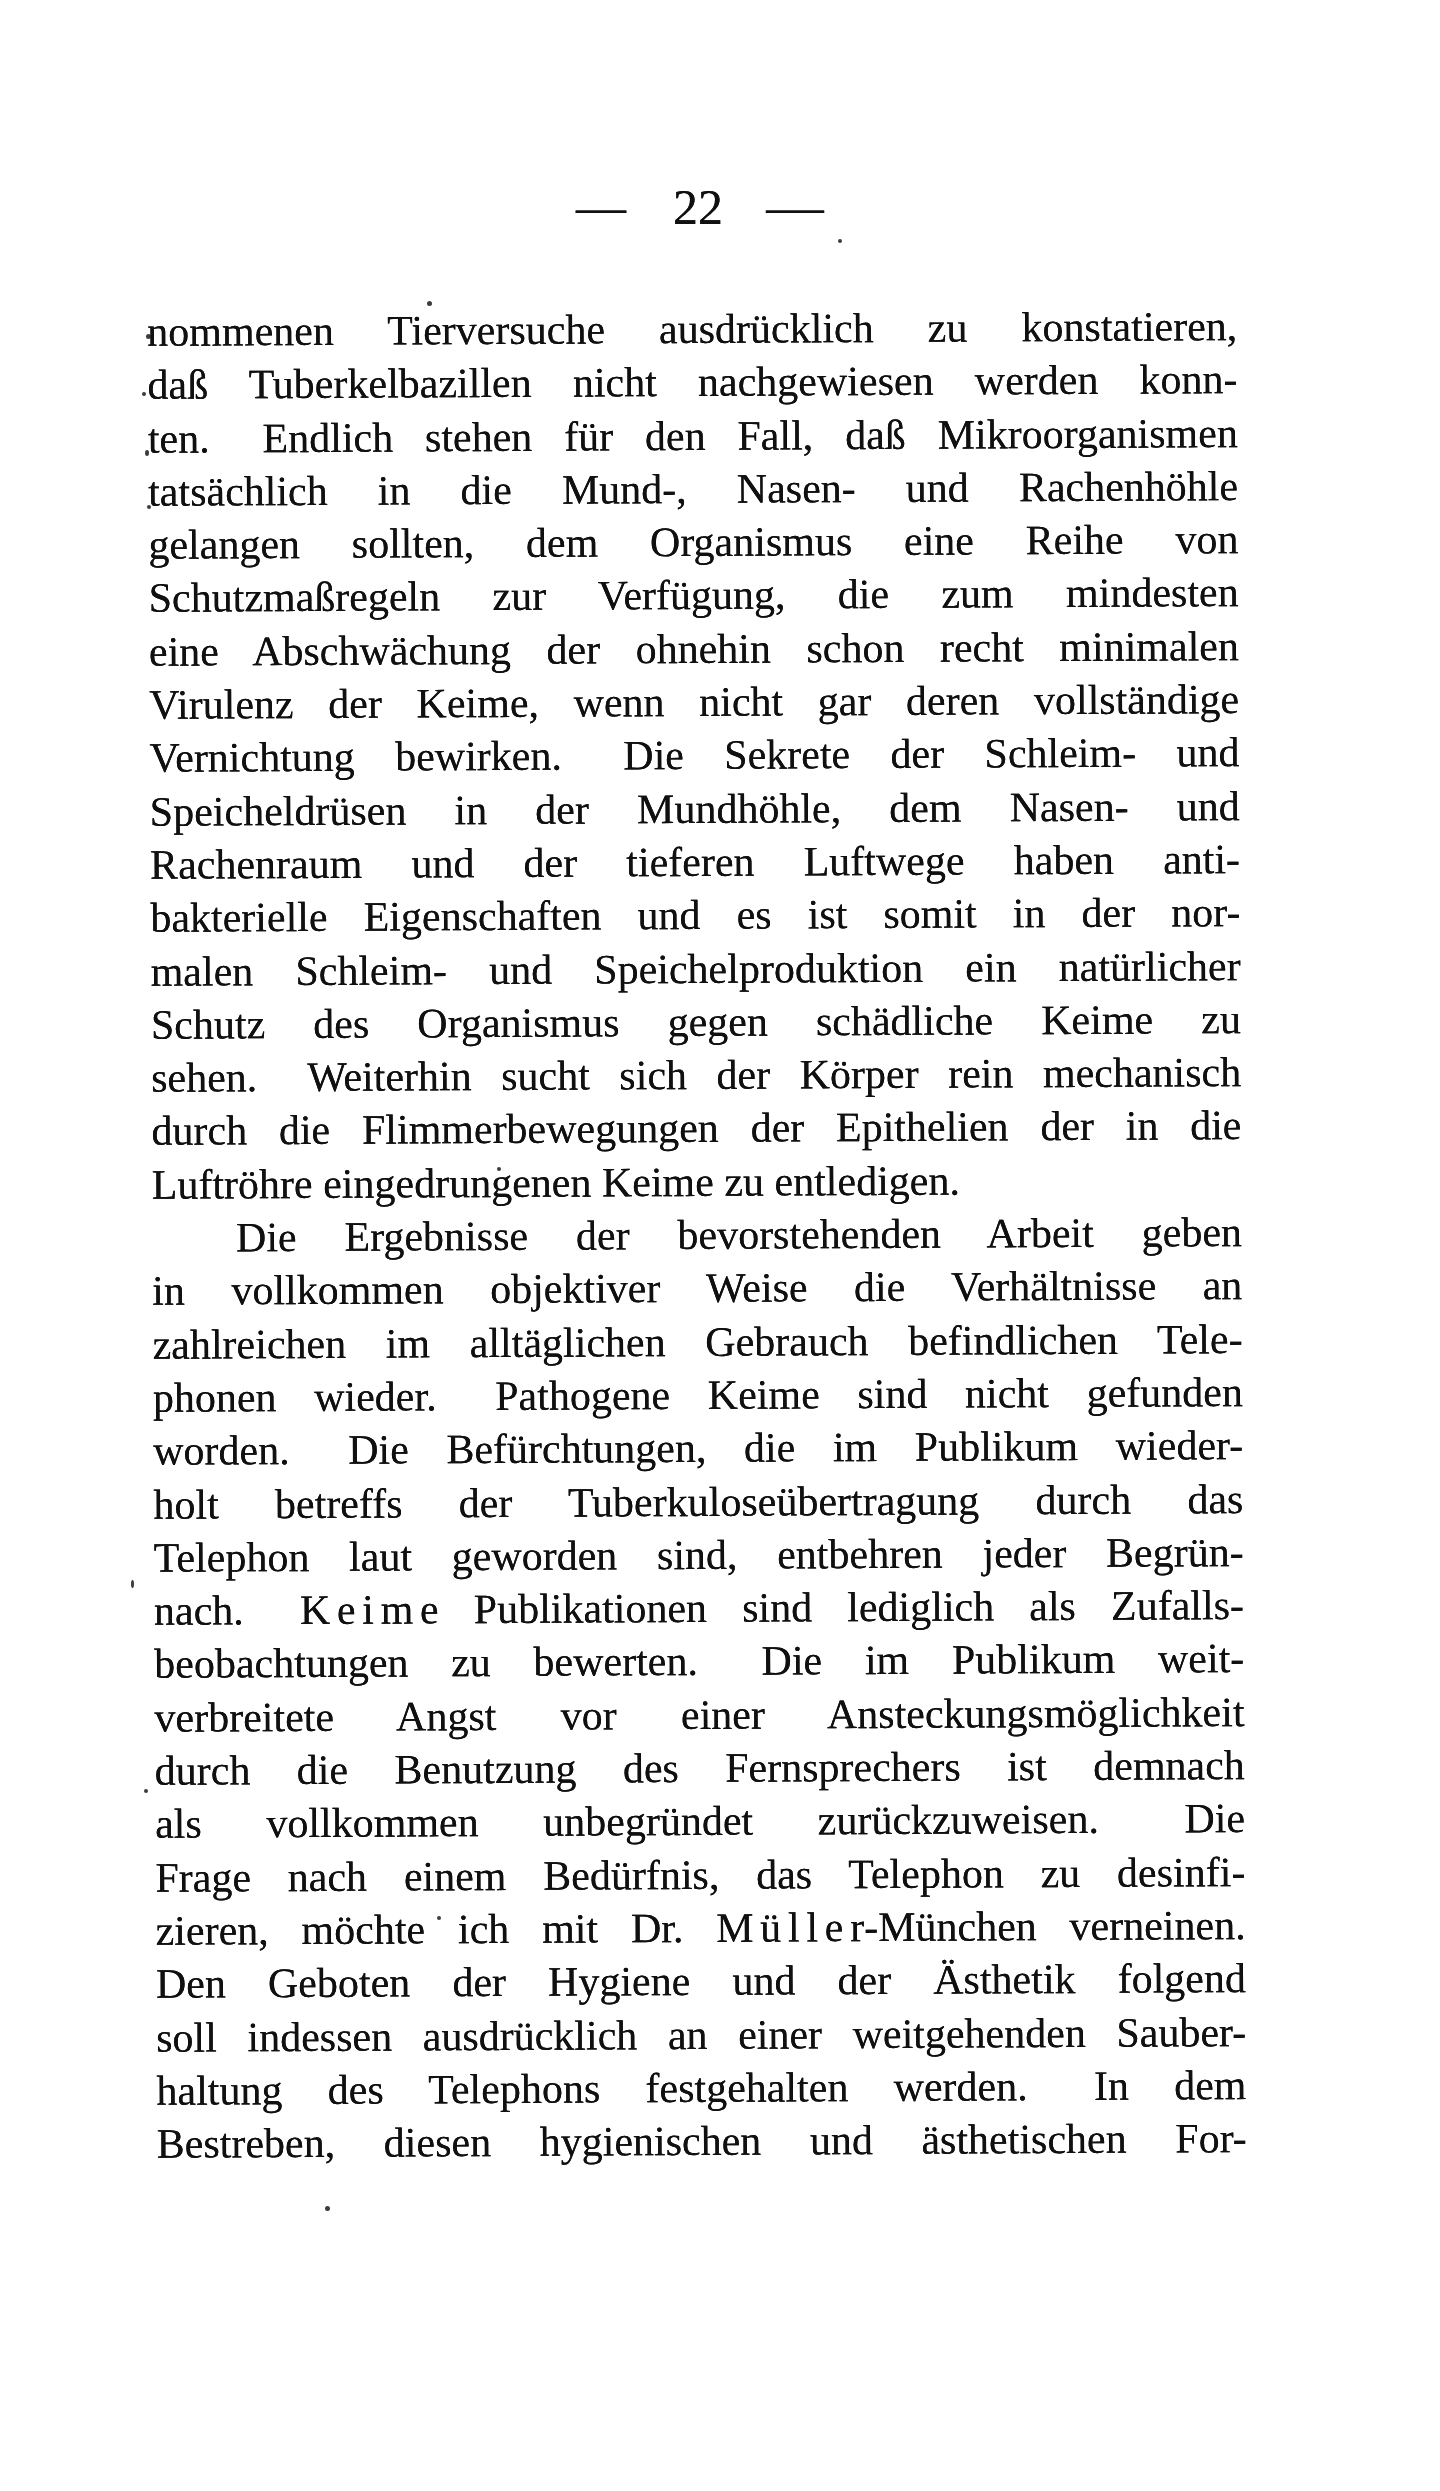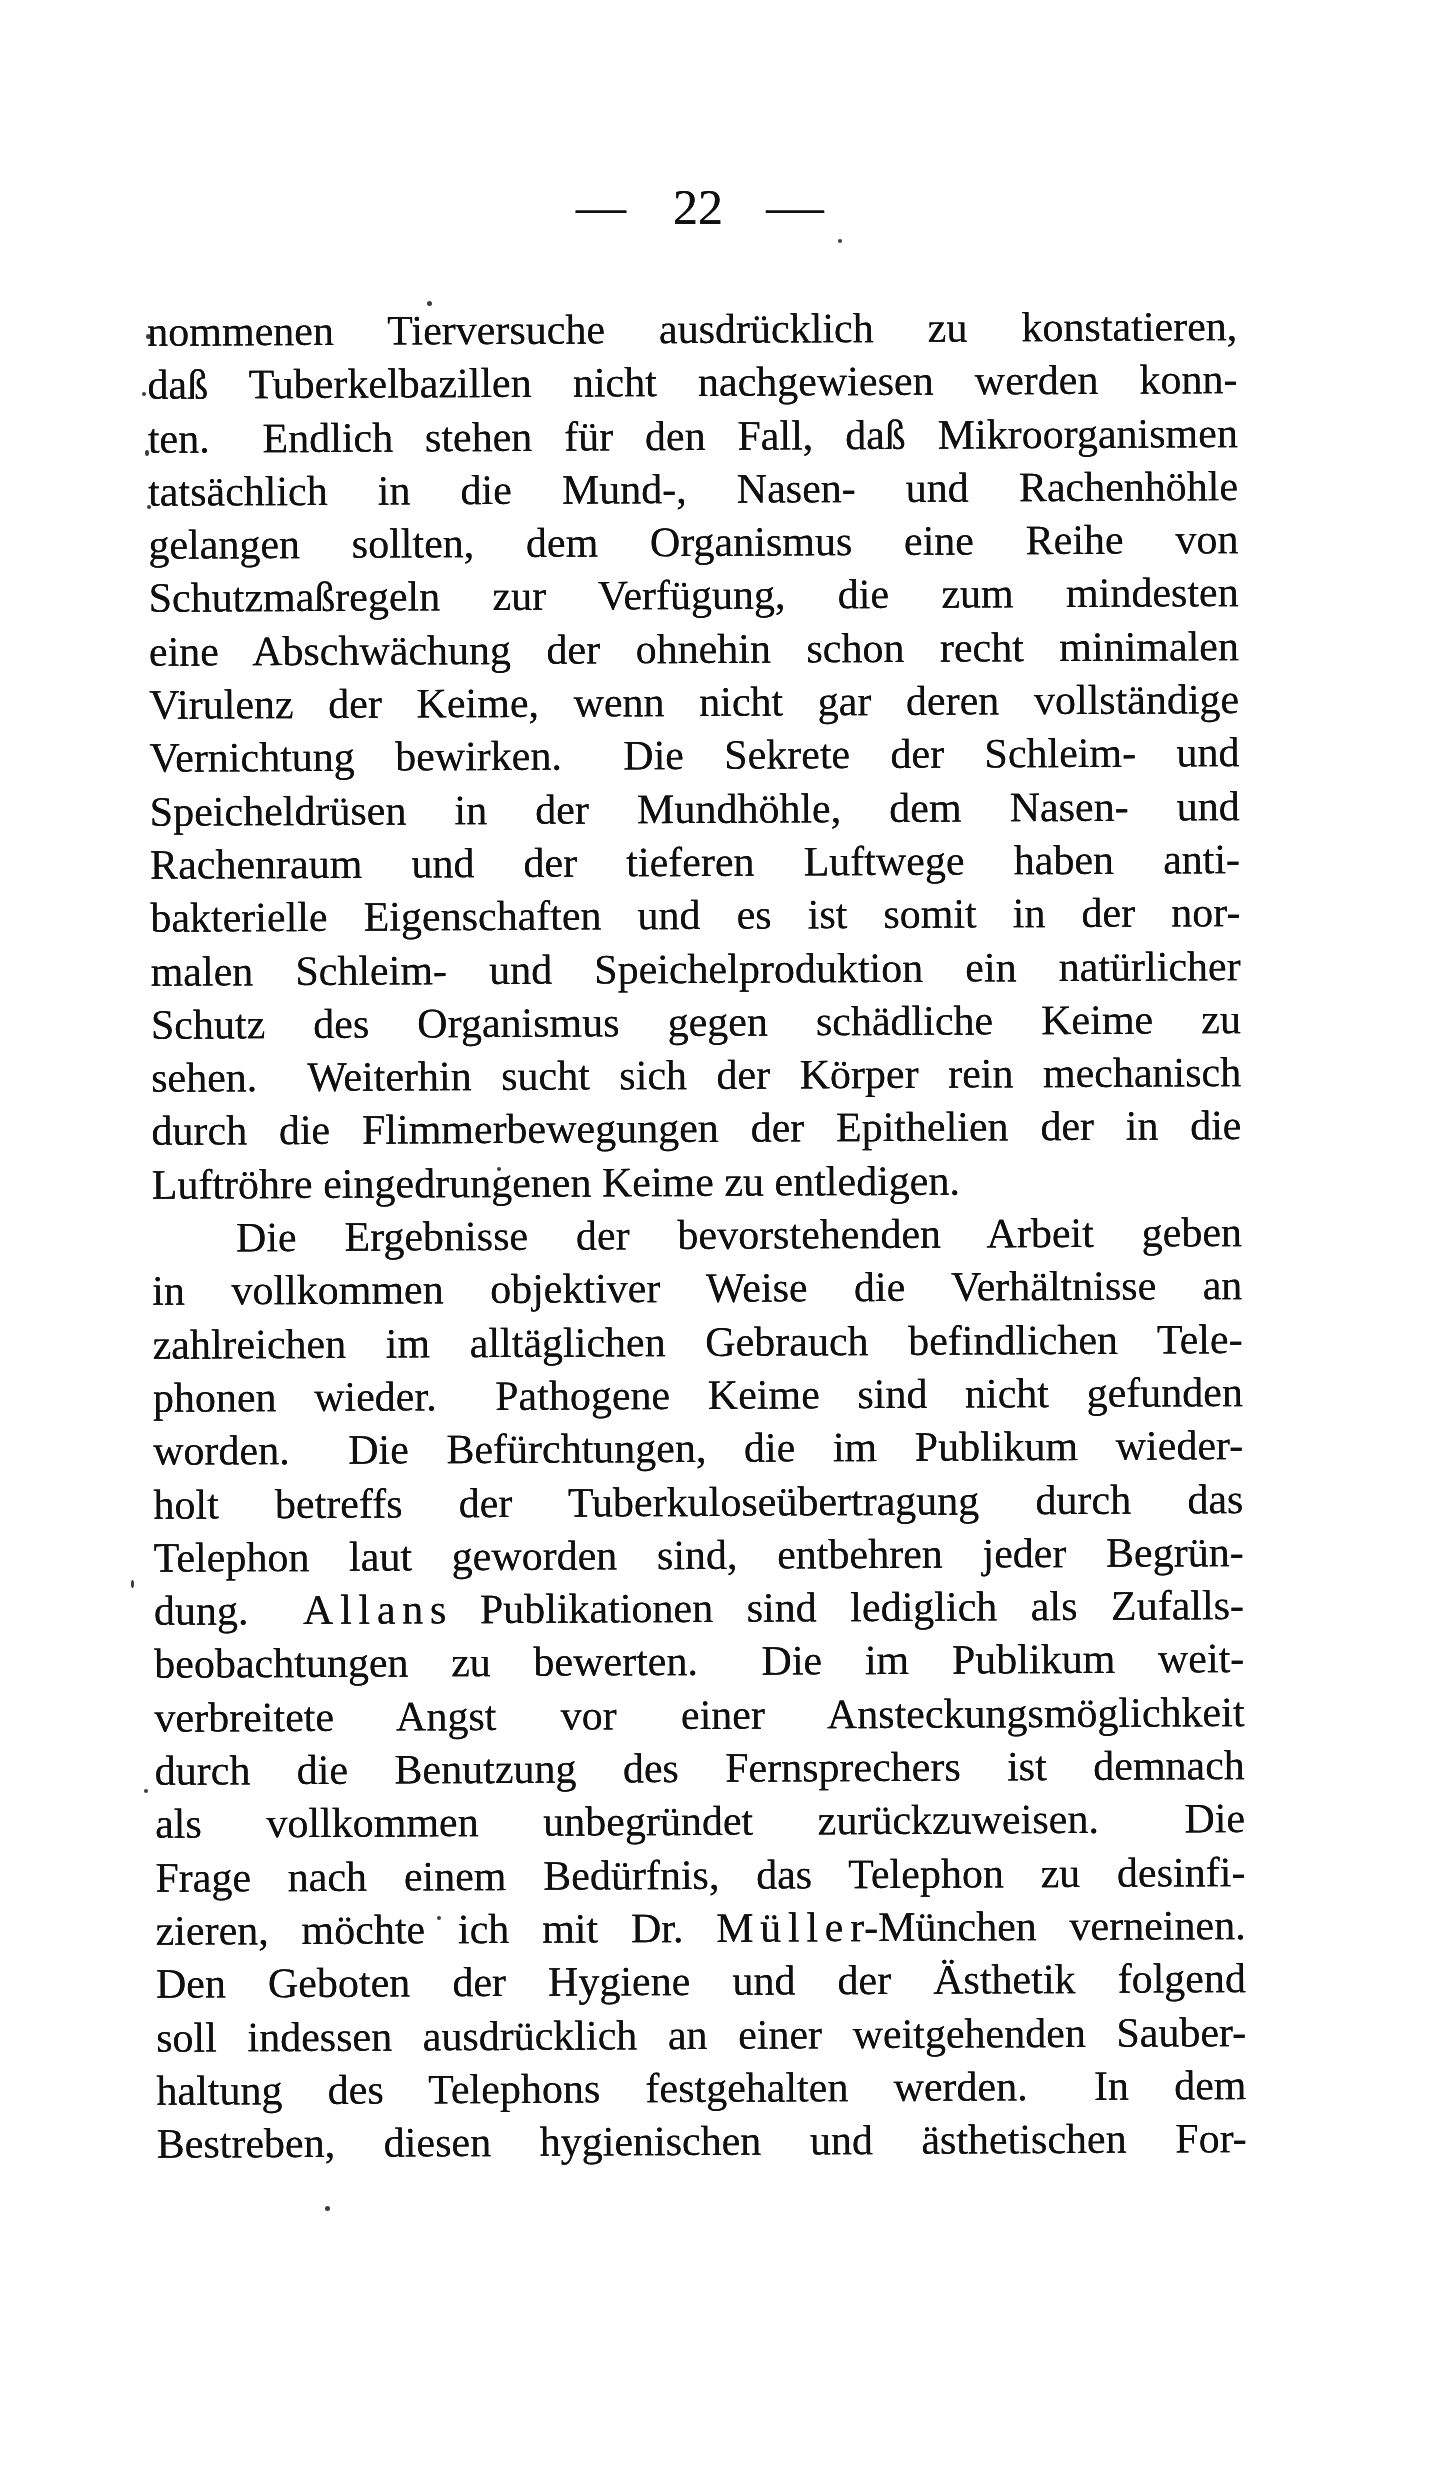--- a/index.html
+++ b/index.html
@@ -88,21 +88,21 @@
     <div class="line">durch die Flimmerbewegungen der Epithelien der in die</div>
     <div class="line para-end">Luftröhre eingedrungenen Keime zu entledigen.</div>
     <div class="line indent">Die Ergebnisse der bevorstehenden Arbeit geben</div>
     <div class="line">in vollkommen objektiver Weise die Verhältnisse an</div>
     <div class="line">zahlreichen im alltäglichen Gebrauch befindlichen Tele-</div>
     <div class="line">phonen wieder.  Pathogene Keime sind nicht gefunden</div>
     <div class="line">worden.  Die Befürchtungen, die im Publikum wieder-</div>
     <div class="line">holt betreffs der Tuberkuloseübertragung durch das</div>
     <div class="line">Telephon laut geworden sind, entbehren jeder Begrün-</div>
     <div class="line">
-      <span>dung.  </span><span class="sperr">Allans</span><span> Publikationen sind lediglich als Zufalls-</span>
+      <span>nach.  </span><span class="sperr">Keime</span><span> Publikationen sind lediglich als Zufalls-</span>
     </div>
     <div class="line">beobachtungen zu bewerten.  Die im Publikum weit-</div>
     <div class="line">verbreitete Angst vor einer Ansteckungsmöglichkeit</div>
     <div class="line">durch die Benutzung des Fernsprechers ist demnach</div>
     <div class="line">als vollkommen unbegründet zurückzuweisen.  Die</div>
     <div class="line">Frage nach einem Bedürfnis, das Telephon zu desinfi-</div>
     <div class="line">
       <span>zieren, möchte ich mit Dr. </span><span class="sperr">Müller</span><span>-München verneinen.</span>
     </div>
     <div class="line">Den Geboten der Hygiene und der Ästhetik folgend</div>

